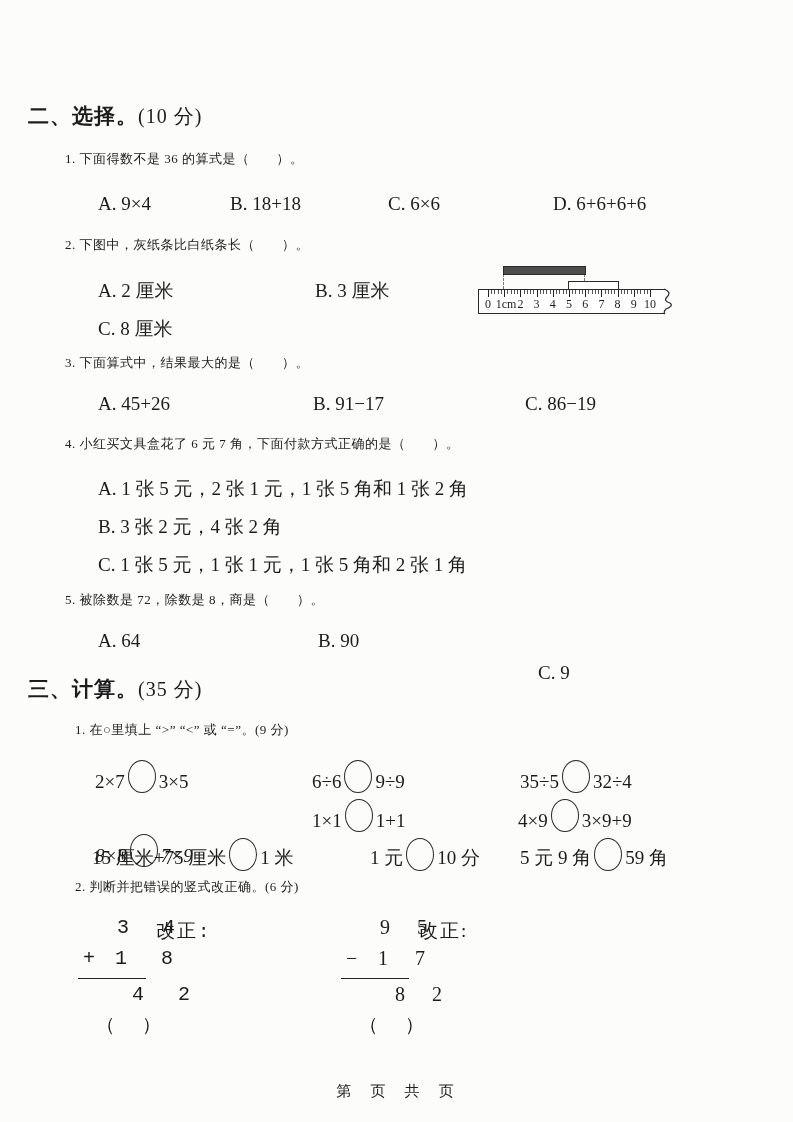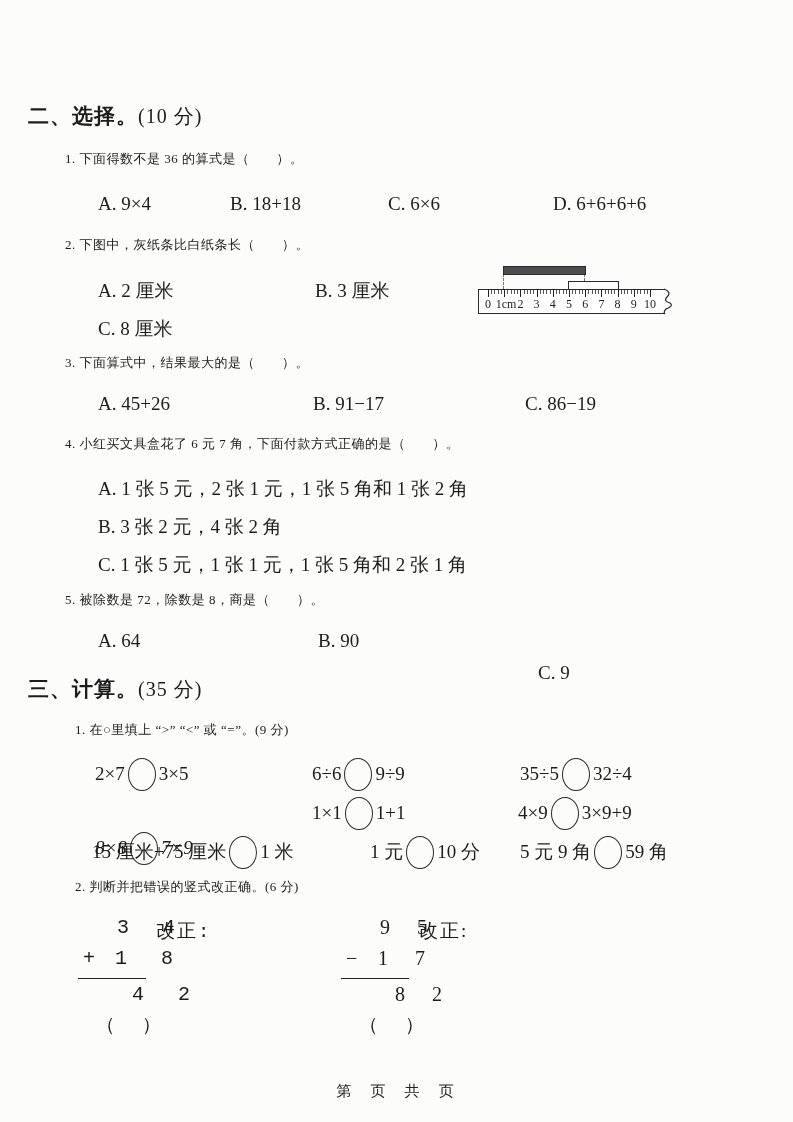--- a/index.html
+++ b/index.html
@@ -24,21 +24,21 @@
     border:1px solid #2a2a2a; border-right:none; background:#fff; }
   .ticks-mm { position:absolute; left:9px; top:0; width:164px; height:4px;
     background:repeating-linear-gradient(to right,#555 0,#555 1px,transparent 1px,transparent 3.24px); }
   .ticks-cm { position:absolute; left:9px; top:0; width:164px; height:7px;
     background:repeating-linear-gradient(to right,#222 0,#222 1px,transparent 1px,transparent 16.2px); }
   .ruler-num { position:absolute; top:7px; font-size:12px; transform:translateX(-50%);
     font-family:"Liberation Serif",serif; }
   .torn { position:absolute; left:193px; top:28px; }
 
   
-  .cmp { position:absolute; display:flex; align-items:center; height:38px; font-size:19px; white-space:nowrap; }
+  .cmp { position:absolute; display:flex; align-items:flex-end; height:38px; font-size:19px; white-space:nowrap; }
   .cmp-circle { display:inline-block; width:26px; height:31px; border:1px solid #2a2a2a;
     border-radius:50%; margin:0 3px; background:transparent; flex:0 0 auto; }
 
   
   .vblock  { position:absolute; width:160px; height:120px; font-size:20px; }
   .vtop    { position:absolute; left:39px; top:0;   letter-spacing:11px; }
   .vfix    { position:absolute; left:78px; top:2px; font-size:19px; letter-spacing:2px; }
   .vop     { position:absolute; left:5px;  top:31px; }
   .vsecond { position:absolute; left:37px; top:31px; letter-spacing:11px; }
   .vline   { position:absolute; left:0;    top:62px; width:68px; border-top:1.5px solid #222; }

